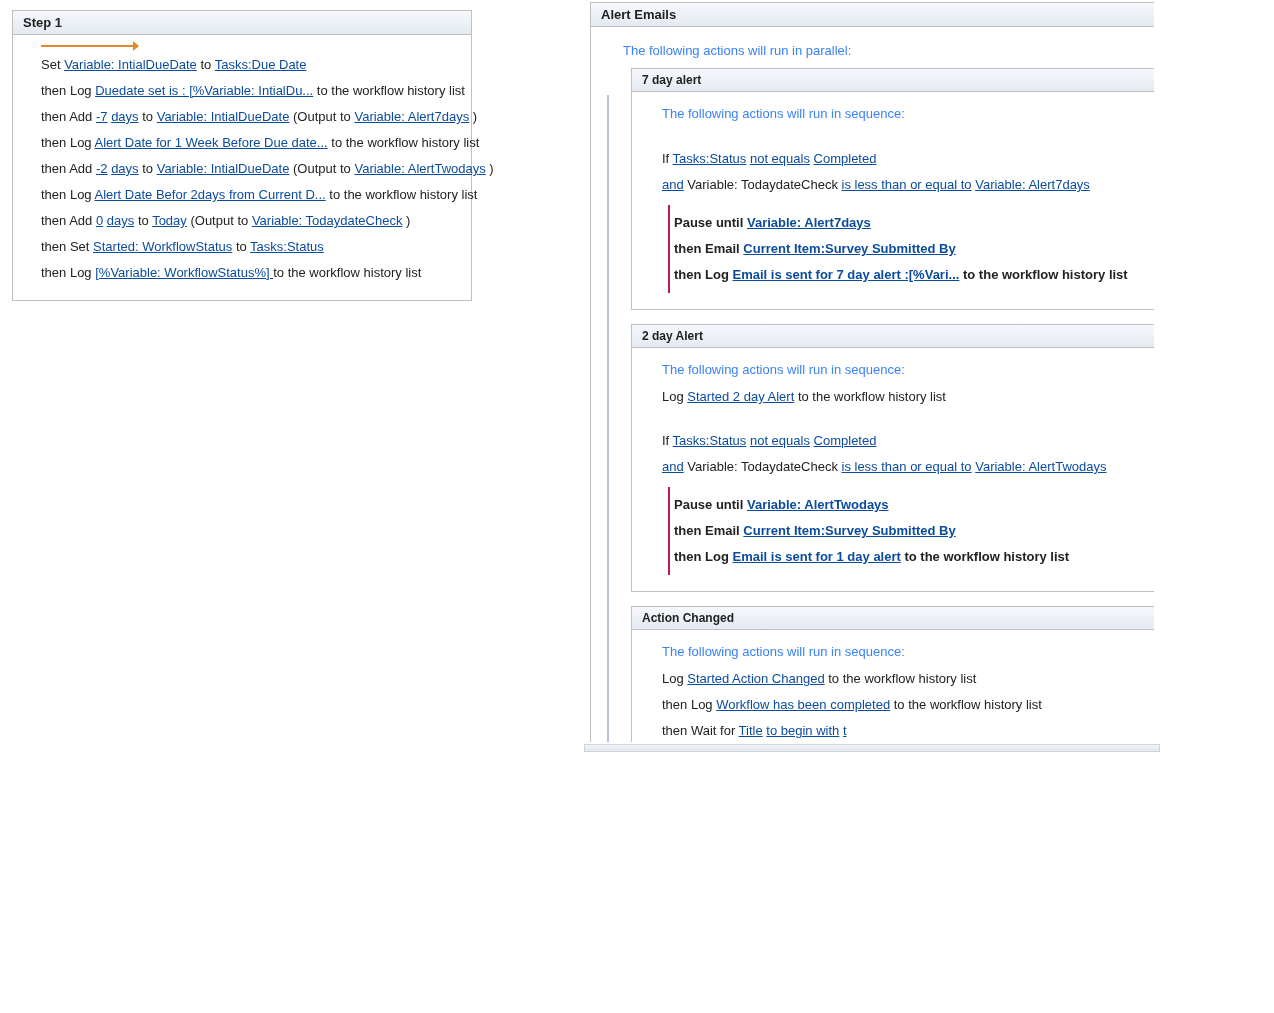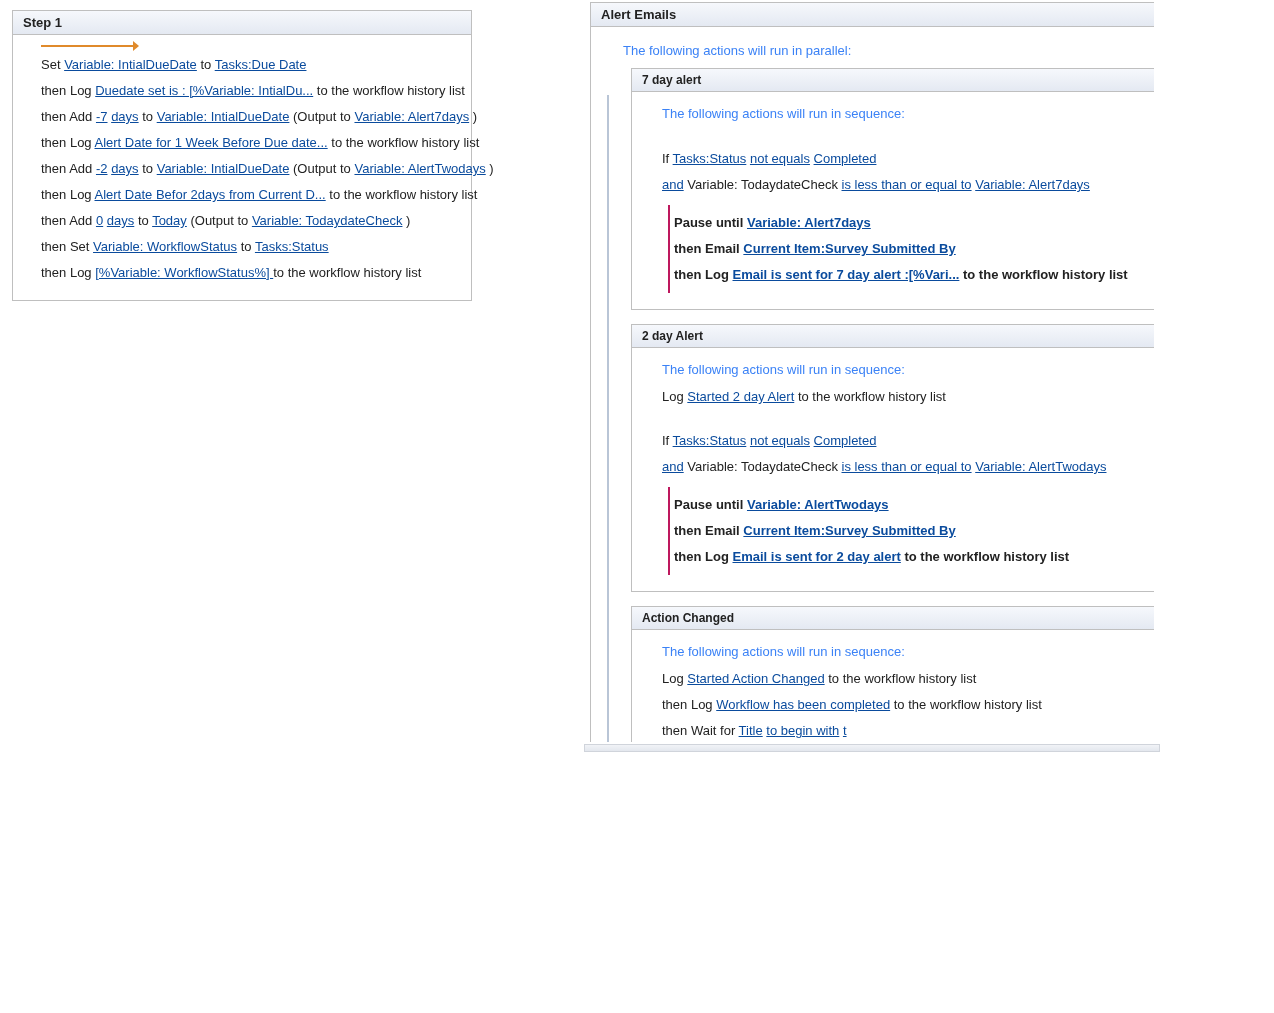--- a/index.html
+++ b/index.html
@@ -167,21 +167,21 @@
 
       <div class="action-line">
         <span>then Log </span><span class="link">Alert Date Befor 2days from Current D...</span><span>  to the workflow history list</span>
       </div>
 
       <div class="action-line">
         <span>then Add </span><span class="link">0</span><span> </span><span class="link">days</span><span> to </span><span class="link">Today</span><span> (Output to </span><span class="link">Variable: TodaydateCheck</span><span> )</span>
       </div>
 
       <div class="action-line">
-        <span>then Set </span><span class="link">Variable: WorkflowStatus</span><span> to </span><span class="link">Tasks:Status</span>
+        <span>then Set </span><span class="link">Started: WorkflowStatus</span><span> to </span><span class="link">Tasks:Status</span>
       </div>
 
       <div class="action-line">
         <span>then Log </span><span class="link">[%Variable: WorkflowStatus%]   </span><span>  to the workflow history list</span>
       </div>
 
     </div>
   </div>
 
   <div class="right-scroll-top">
@@ -240,21 +240,21 @@
                 <span class="link">and</span><span>  Variable: TodaydateCheck </span><span class="link">is less than or equal to</span><span> </span><span class="link">Variable: AlertTwodays</span>
               </div>
               <div class="inner-block">
                 <div class="action-line">
                   <span>Pause until </span><span class="link">Variable: AlertTwodays</span>
                 </div>
                 <div class="action-line">
                   <span>then Email </span><span class="link">Current Item:Survey Submitted By</span>
                 </div>
                 <div class="action-line">
-                  <span>then Log </span><span class="link">Email is sent for 2 day alert</span><span>  to the workflow history list</span>
+                  <span>then Log </span><span class="link">Email is sent for 1 day alert</span><span>  to the workflow history list</span>
                 </div>
               </div>
             </div>
           </div>
 
           <div class="sub-panel" style="margin-bottom:0;">
             <div class="sub-header">
               <span>Action Changed</span>
             </div>
             <div class="sub-body">

